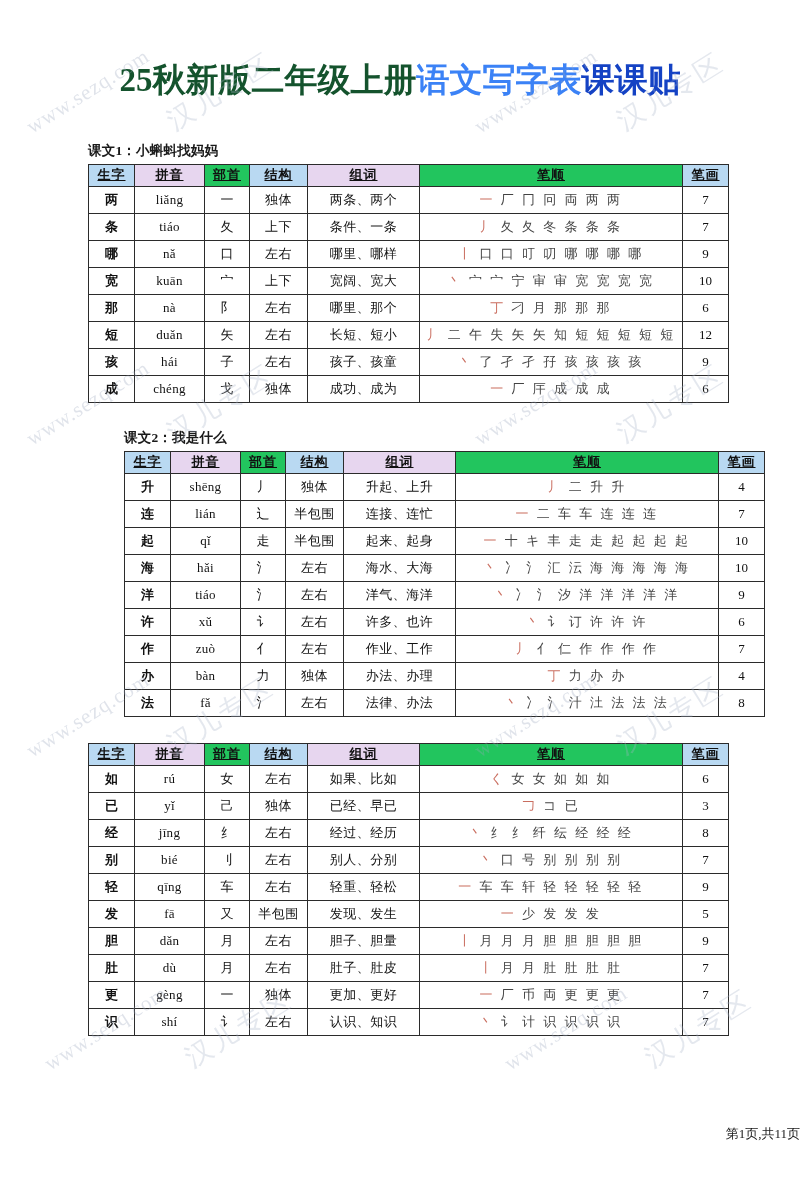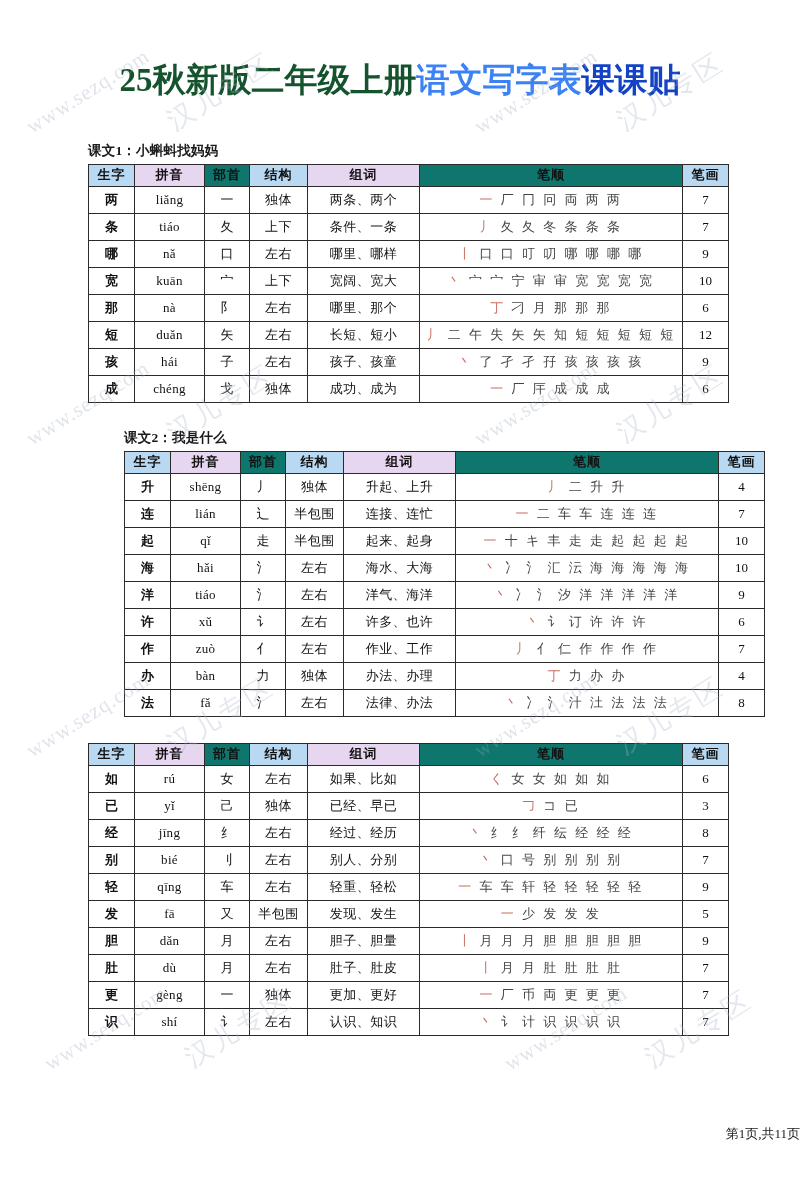--- a/index.html
+++ b/index.html
@@ -92,30 +92,31 @@
     text-align: center;
     vertical-align: middle;
     font-family: "Liberation Serif", serif;
   }
   table.cz th {
     height: 21px;
     font-size: 13px;
     font-weight: bold;
     color: #111;
     letter-spacing: 1px;
+    text-decoration: underline;
   }
   table.cz td {
     height: 26px;
     font-size: 13px;
     color: #111;
   }
 
   th.h-blue   { background: #b9d9f2; }
   th.h-purple { background: #e7d6ef; }
-  th.h-orange { background: #0f766e; }
+  th.h-orange { background: #22c55e; }
 
   
   col.c-zi     { width: 46px; }
   col.c-pin    { width: 70px; }
   col.c-bus    { width: 45px; }
   col.c-jie    { width: 58px; }
   col.c-ci     { width: 112px; }
   col.c-shun   { width: 263px; }
   col.c-hua    { width: 46px; }
 

